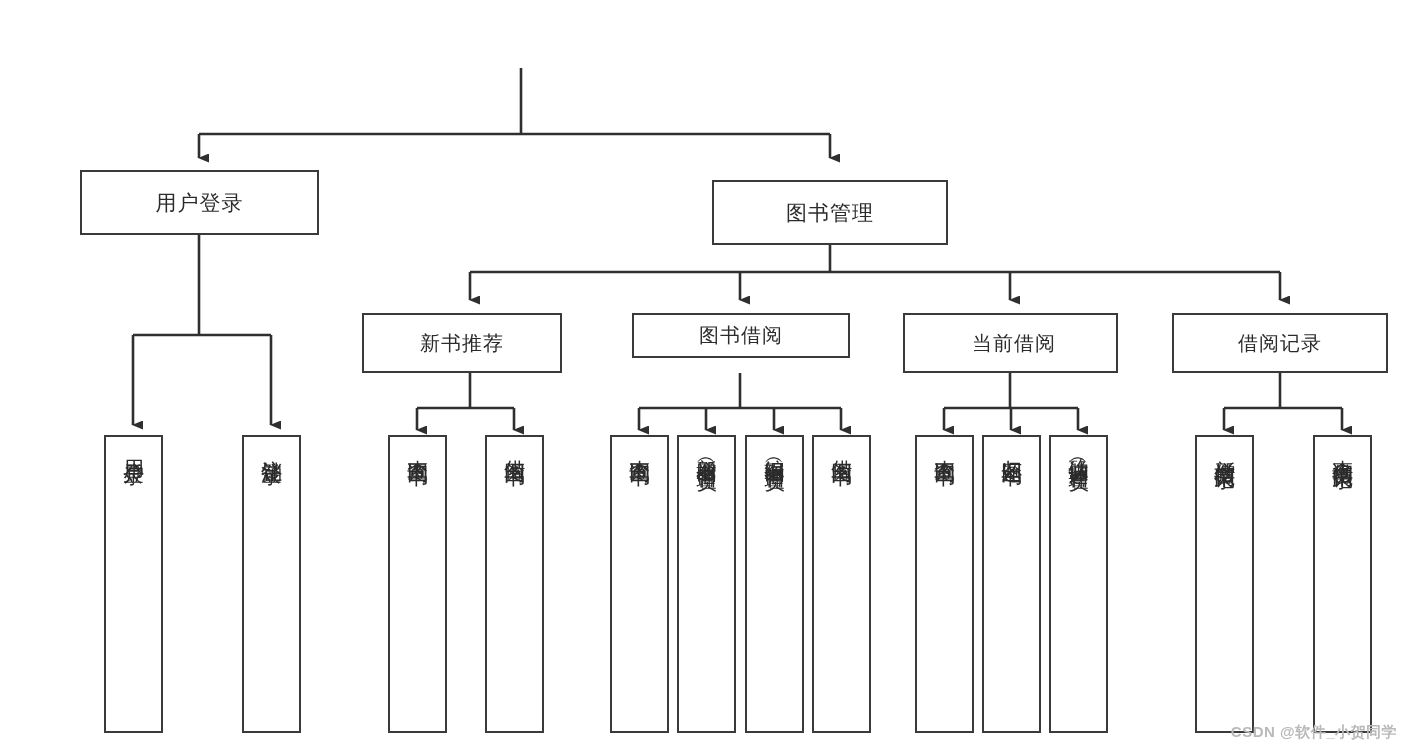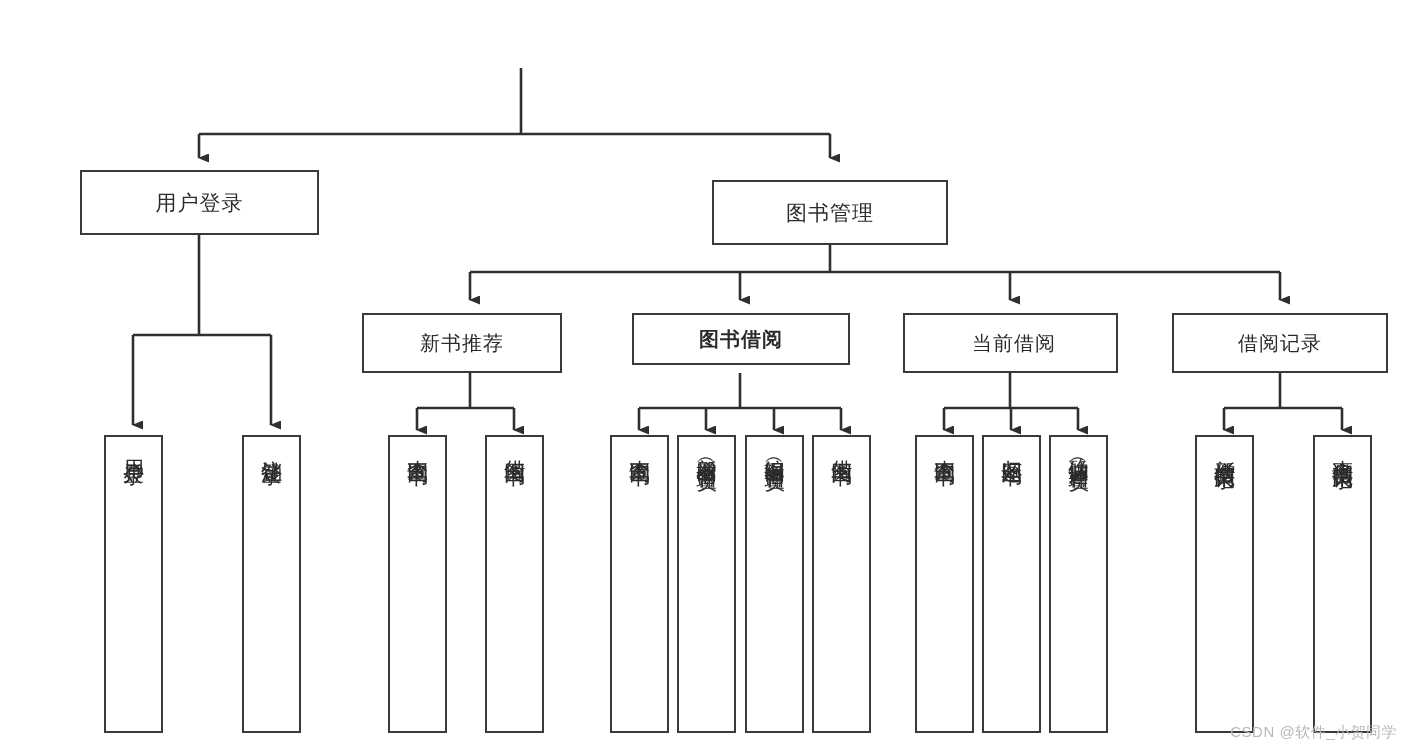--- a/index.html
+++ b/index.html
@@ -18,21 +18,21 @@
   .leaf{position:absolute;box-sizing:border-box;background:#ffffff;
         border:2.5px solid #3a3a3a;z-index:2;
         display:flex;align-items:flex-start;justify-content:center;
         padding-top:6px;overflow:hidden;}
   .leaf .vtext{writing-mode:vertical-rl;text-orientation:upright;
         font-size:21px;line-height:1.06;letter-spacing:2px;color:#2b2b2b;
         white-space:nowrap;}
   .leaf.tall .vtext{font-size:20px;}
 
   .watermark{position:absolute;right:8px;bottom:5px;font-size:15px;
-        color:#b9b9b9;letter-spacing:0.5px;z-index:3;white-space:nowrap;}
+        color:#b9b9b9;letter-spacing:0.5px;z-index:3;white-space:nowrap;font-weight:bold;}
 </style>
 </head>
 <body>
 
 <div id="stage">
 
   <svg class="wires" viewBox="0 0 1405 747" xmlns="http://www.w3.org/2000/svg">
     <defs>
       <marker id="ar" markerWidth="9" markerHeight="11" refX="4.5" refY="10" orient="auto" markerUnits="userSpaceOnUse">
         <polygon points="0,0 9,0 4.5,11" fill="#2f2f2f"></polygon>
@@ -81,21 +81,21 @@
       <path d="M1224,408 L1224,430" marker-end="url(#ar)"></path>
       <path d="M1342,408 L1342,430" marker-end="url(#ar)"></path>
     </g>
   </svg>
 
 
   <div class="node lvl2" style="left:80px;top:170px;width:239px;height:65px;">用户登录</div>
   <div class="node lvl2" style="left:712px;top:180px;width:236px;height:65px;">图书管理</div>
 
   <div class="node lvl3" style="left:362px;top:313px;width:200px;height:60px;">新书推荐</div>
-  <div class="node lvl3" style="left:632px;top:313px;width:218px;height:52px;font-weight:bold;">图书借阅</div>
+  <div class="node lvl3" style="left:632px;top:313px;width:218px;height:45px;">图书借阅</div>
   <div class="node lvl3" style="left:903px;top:313px;width:215px;height:60px;padding-left:7px;">当前借阅</div>
   <div class="node lvl3" style="left:1172px;top:313px;width:216px;height:60px;">借阅记录</div>
 
   <div class="leaf" style="left:104px;top:435px;width:59px;height:298px;">
     <span class="vtext">用户登录</span>
   </div>
   <div class="leaf" style="left:242px;top:435px;width:59px;height:298px;">
     <span class="vtext">注销登录</span>
   </div>
 

